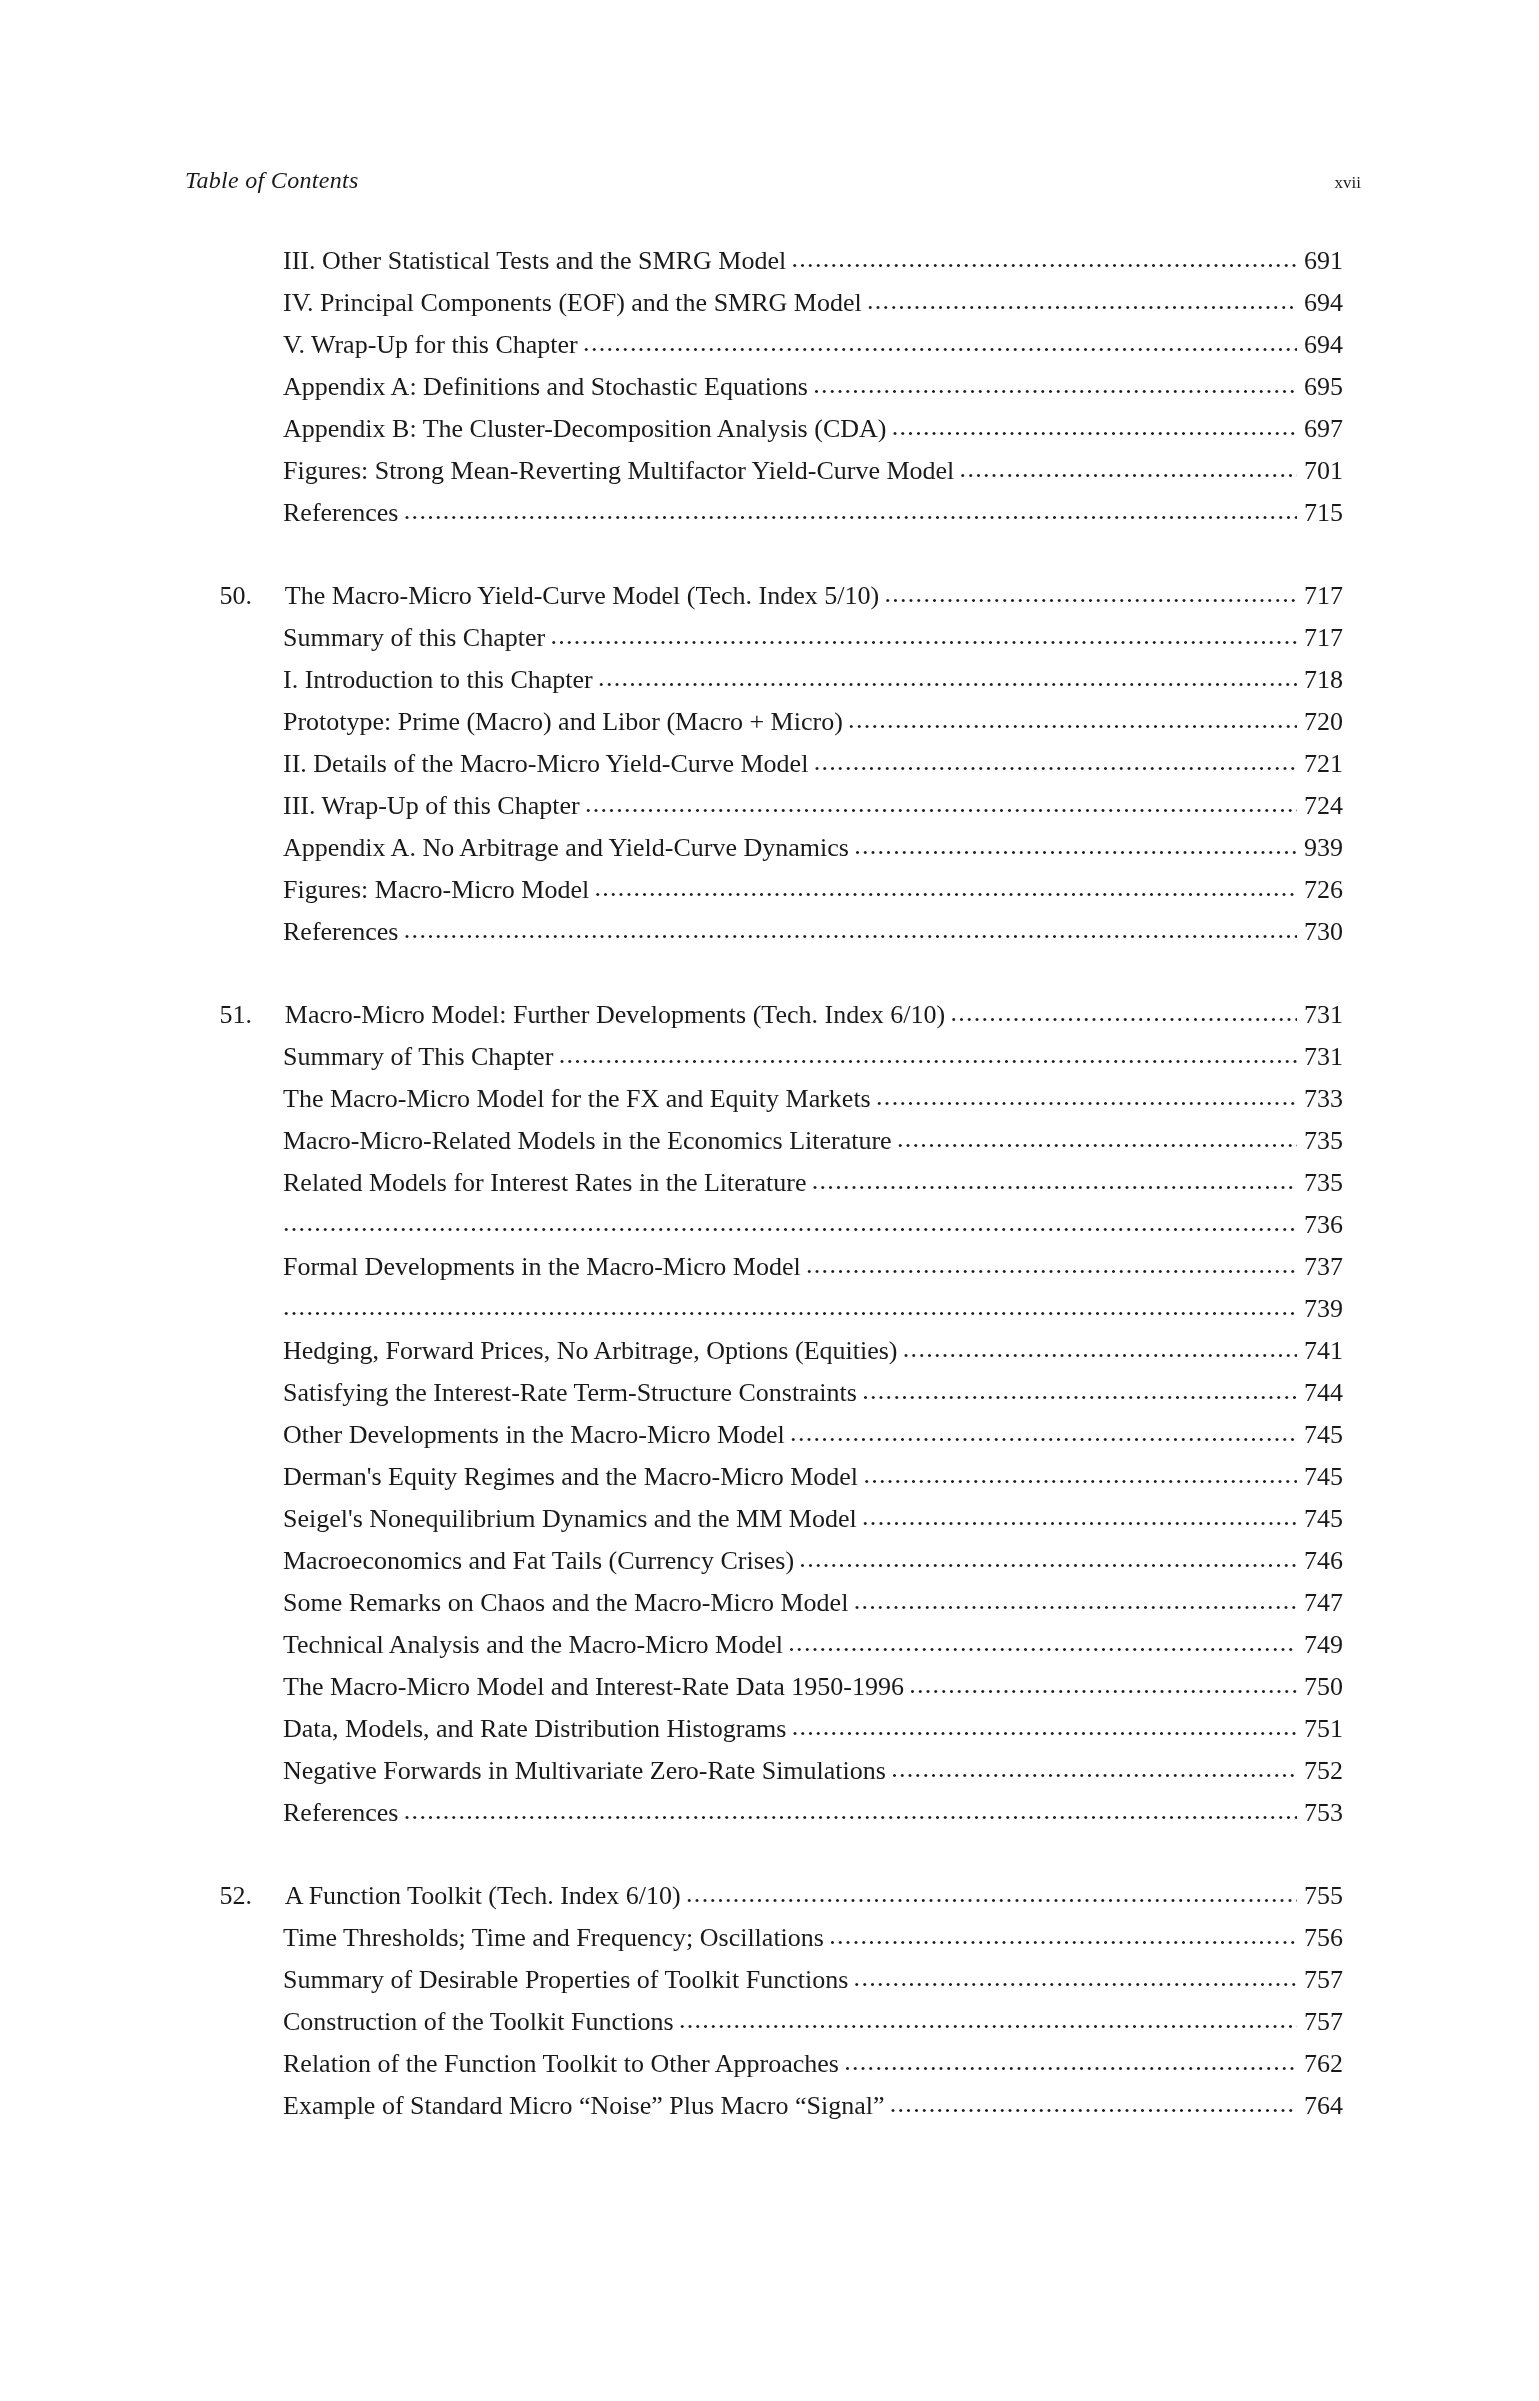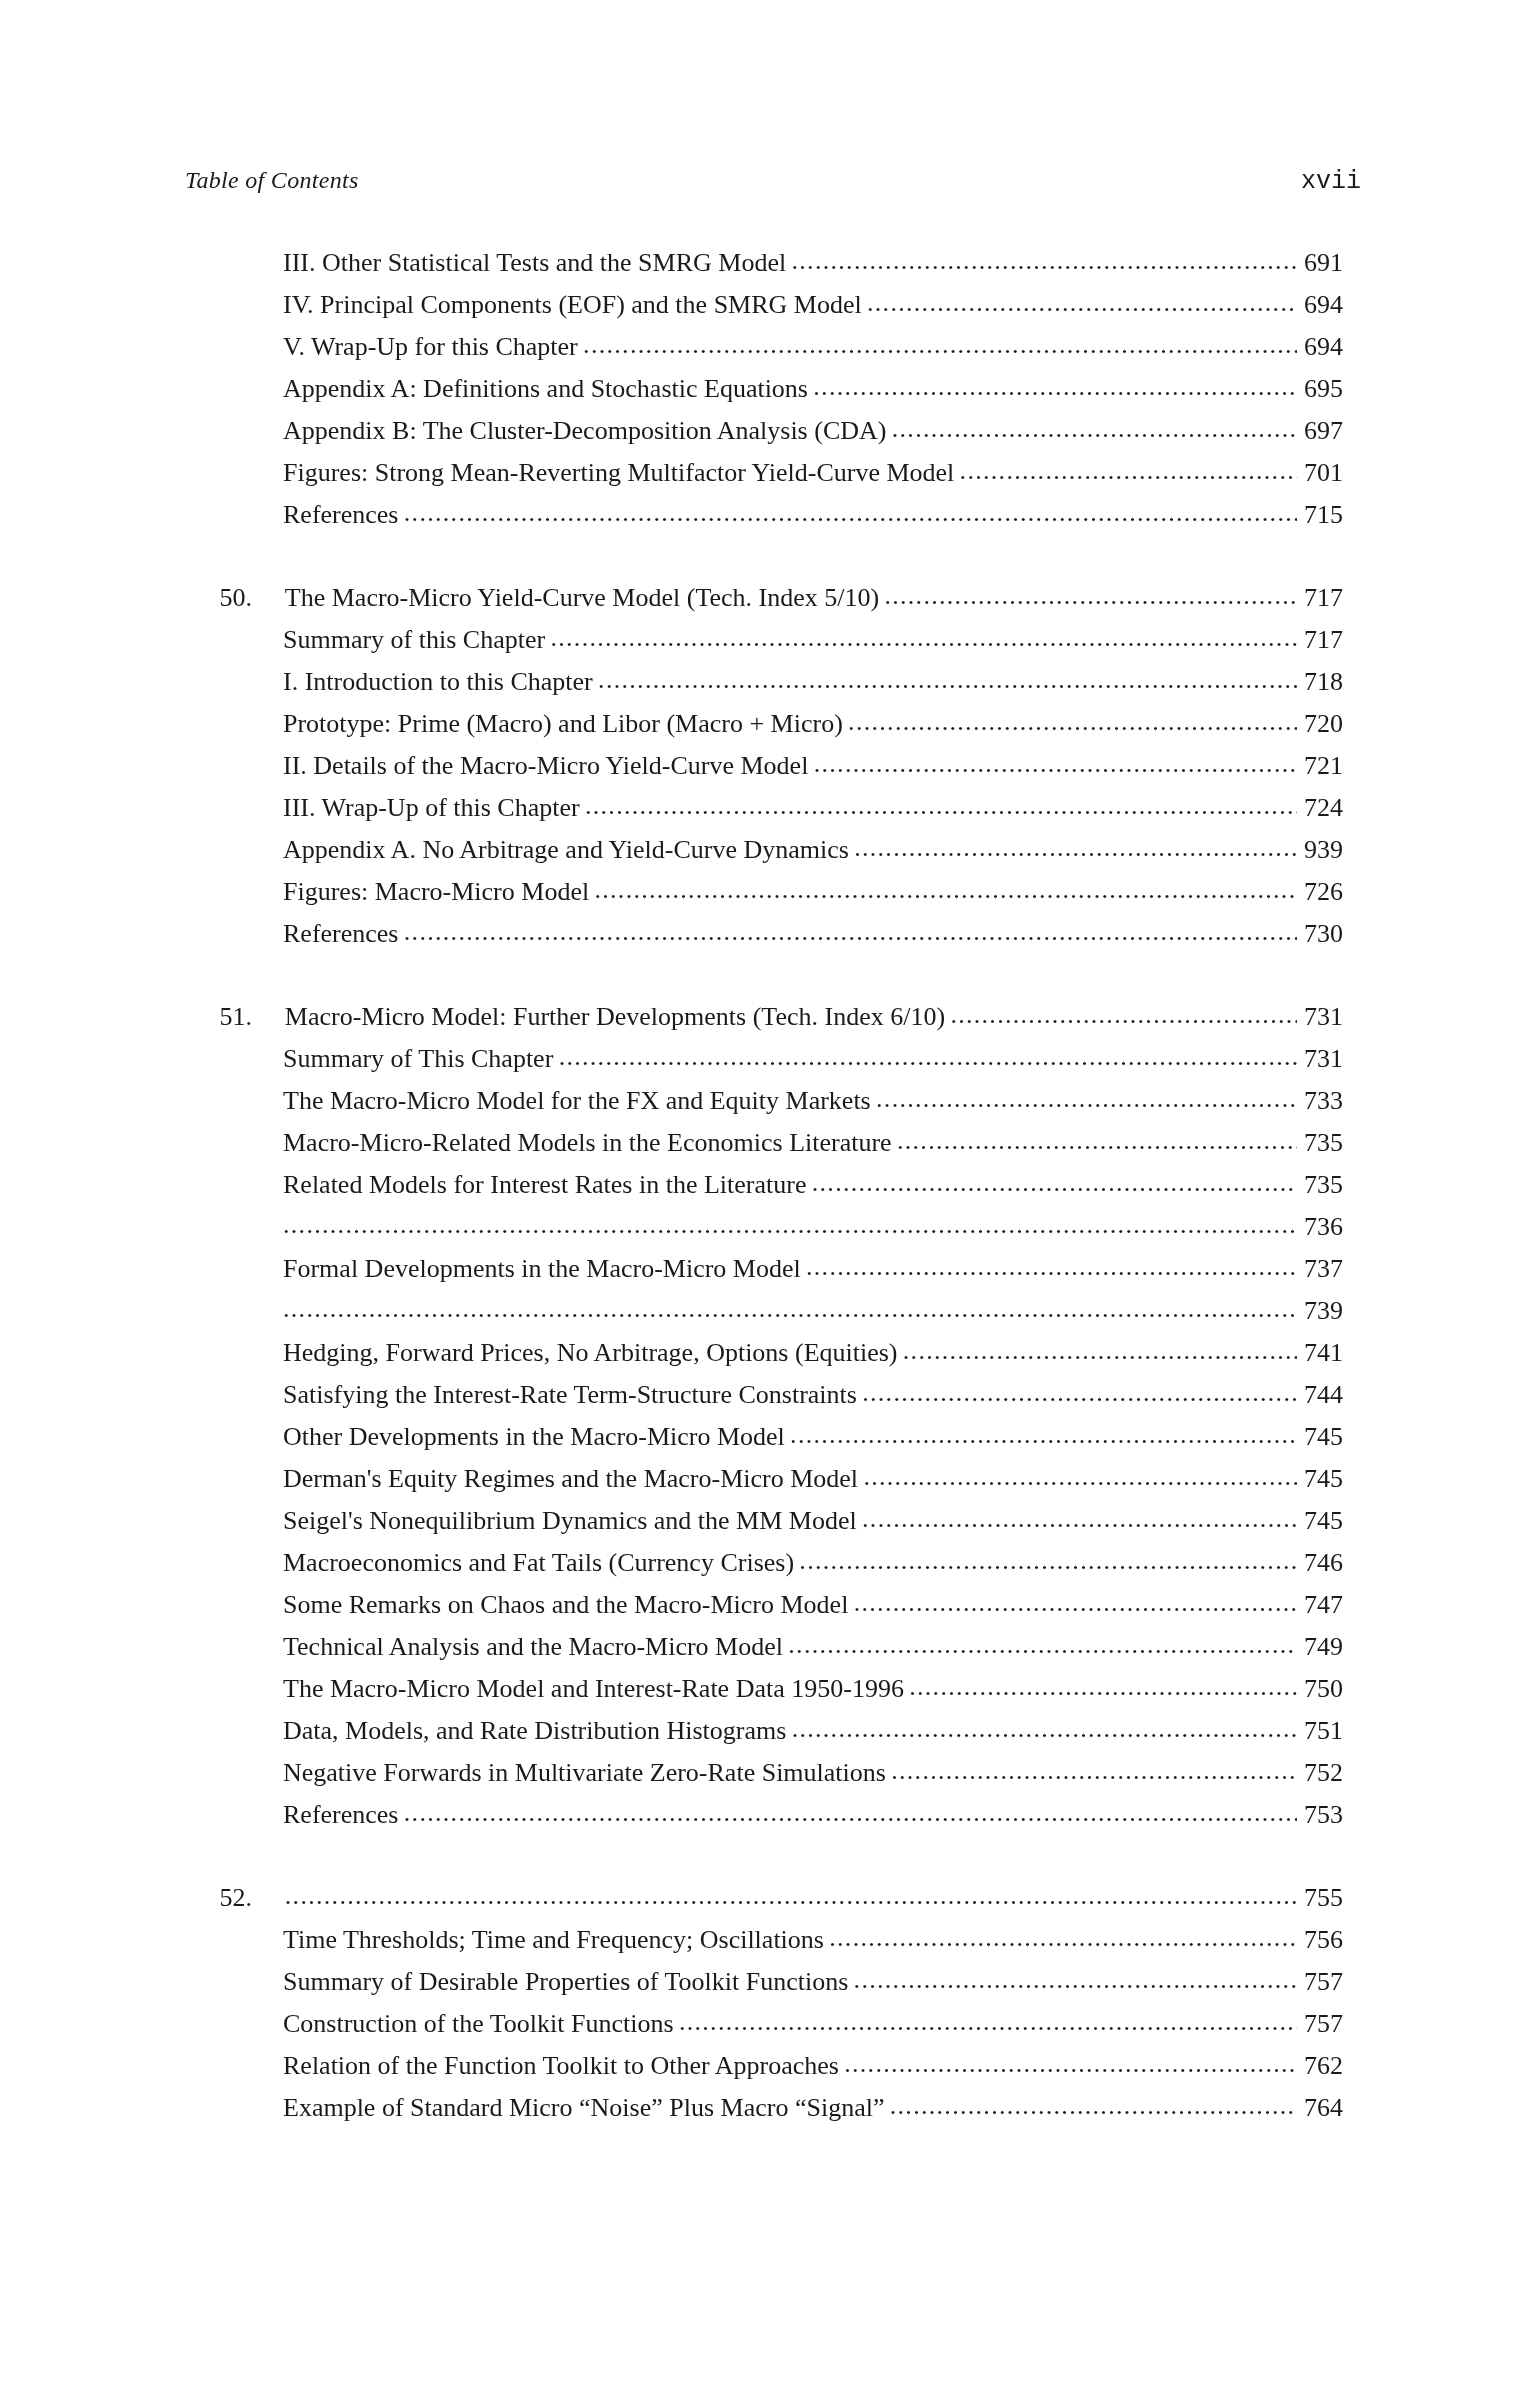--- a/index.html
+++ b/index.html
@@ -36,22 +36,22 @@
     width: 1176px;
     margin-bottom: 46px;
   }
   .header-title {
     font-style: italic;
     font-size: 24px;
     letter-spacing: 0.3px;
     font-family: "Liberation Serif", serif;
   }
   .header-page {
-    font-size: 25px;
-    font-family: Liberation Mono, monospace;
+    font-size: 17px;
+    font-family: Liberation Serif, serif;
   }
 
   
   .toc-block {
     margin-bottom: 41px;
   }
   .toc-row {
     display: flex;
     align-items: baseline;
     font-size: 26px;
@@ -316,20 +316,21 @@
           <div class="toc-row">
             <div class="toc-indent"></div>
             <div class="toc-title">References</div>
             <div class="dots">........................................................................................................................................................................................................</div>
             <div class="toc-page">753</div>
           </div>
         </div>
         <div class="toc-block">
           <div class="toc-row">
             <div class="toc-num">52.</div>
+            <div class="toc-title">A Function Toolkit (Tech. Index 6/10)</div>
             <div class="dots">........................................................................................................................................................................................................</div>
             <div class="toc-page">755</div>
           </div>
           <div class="toc-row">
             <div class="toc-indent"></div>
             <div class="toc-title">Time Thresholds; Time and Frequency; Oscillations</div>
             <div class="dots">........................................................................................................................................................................................................</div>
             <div class="toc-page">756</div>
           </div>
           <div class="toc-row">

